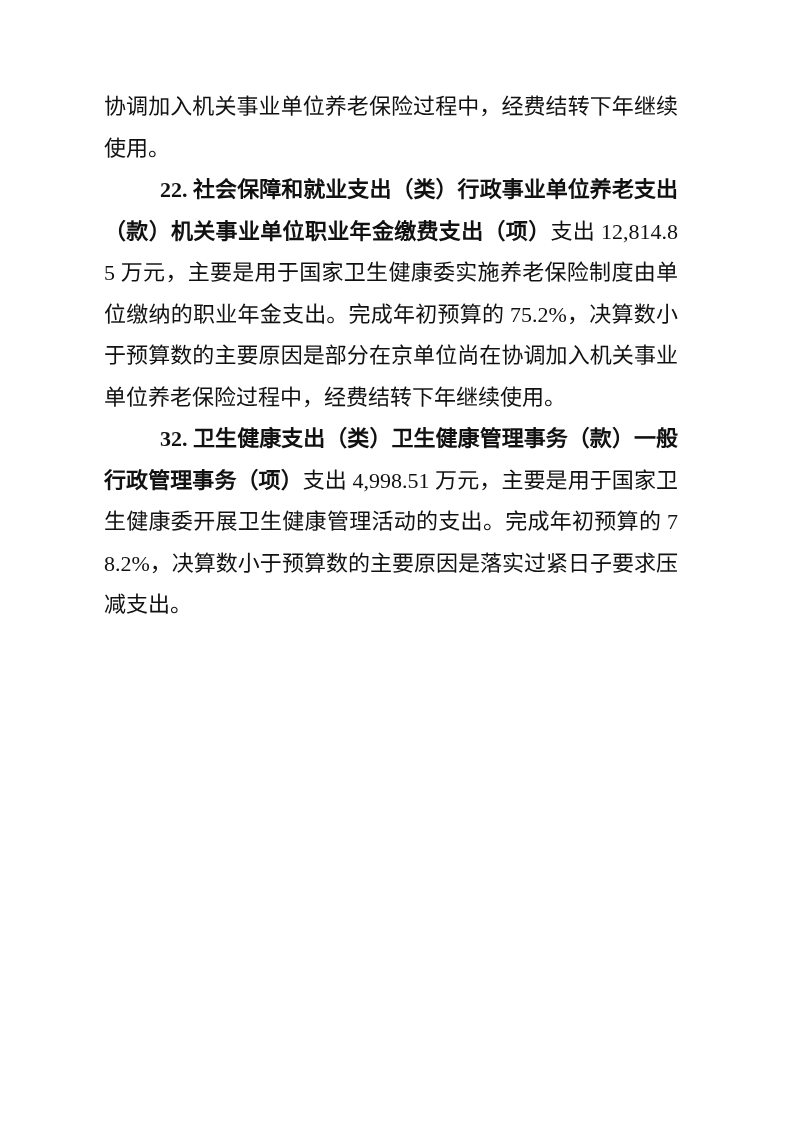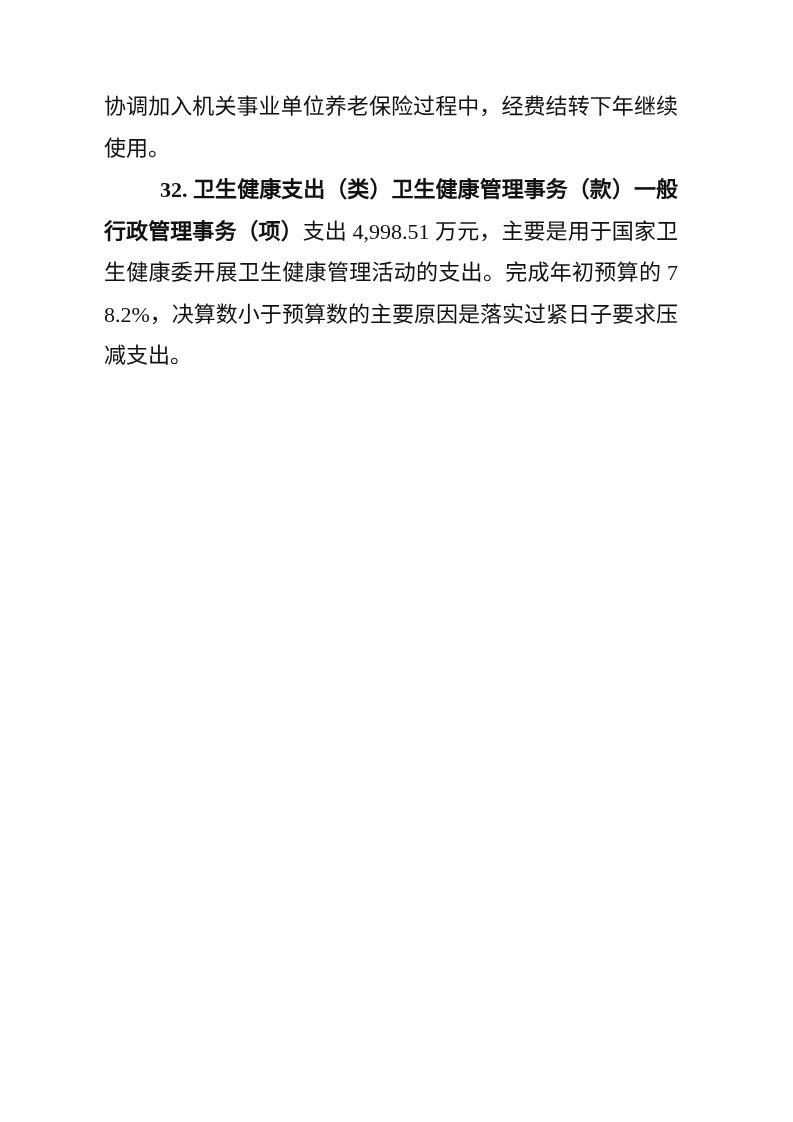--- a/index.html
+++ b/index.html
@@ -46,16 +46,17 @@
     font-size: 15px;
     color: #0369a1;
   }
 </style>
 </head>
 <body>
 
 <div class="page">
   <div class="content">
       <p><span class="seg">协调加入机关事业单位养老保险过程中，经费结转下年继续使用。</span></p>
+      <p class="indented"><span class="seg seg-bold">22. 社会保障和就业支出（类）行政事业单位养老支出（款）机关事业单位职业年金缴费支出（项）</span><span class="seg">支出 12,814.85 万元，主要是用于国家卫生健康委实施养老保险制度由单位缴纳的职业年金支出。完成年初预算的 75.2%，决算数小于预算数的主要原因是部分在京单位尚在协调加入机关事业单位养老保险过程中，经费结转下年继续使用。</span></p>
       <p class="indented"><span class="seg seg-bold">32. 卫生健康支出（类）卫生健康管理事务（款）一般行政管理事务（项）</span><span class="seg">支出 4,998.51 万元，主要是用于国家卫生健康委开展卫生健康管理活动的支出。完成年初预算的 78.2%，决算数小于预算数的主要原因是落实过紧日子要求压减支出。</span></p>
     </div>
   <div class="footer">41</div>
 </div>
 
 </body></html>

